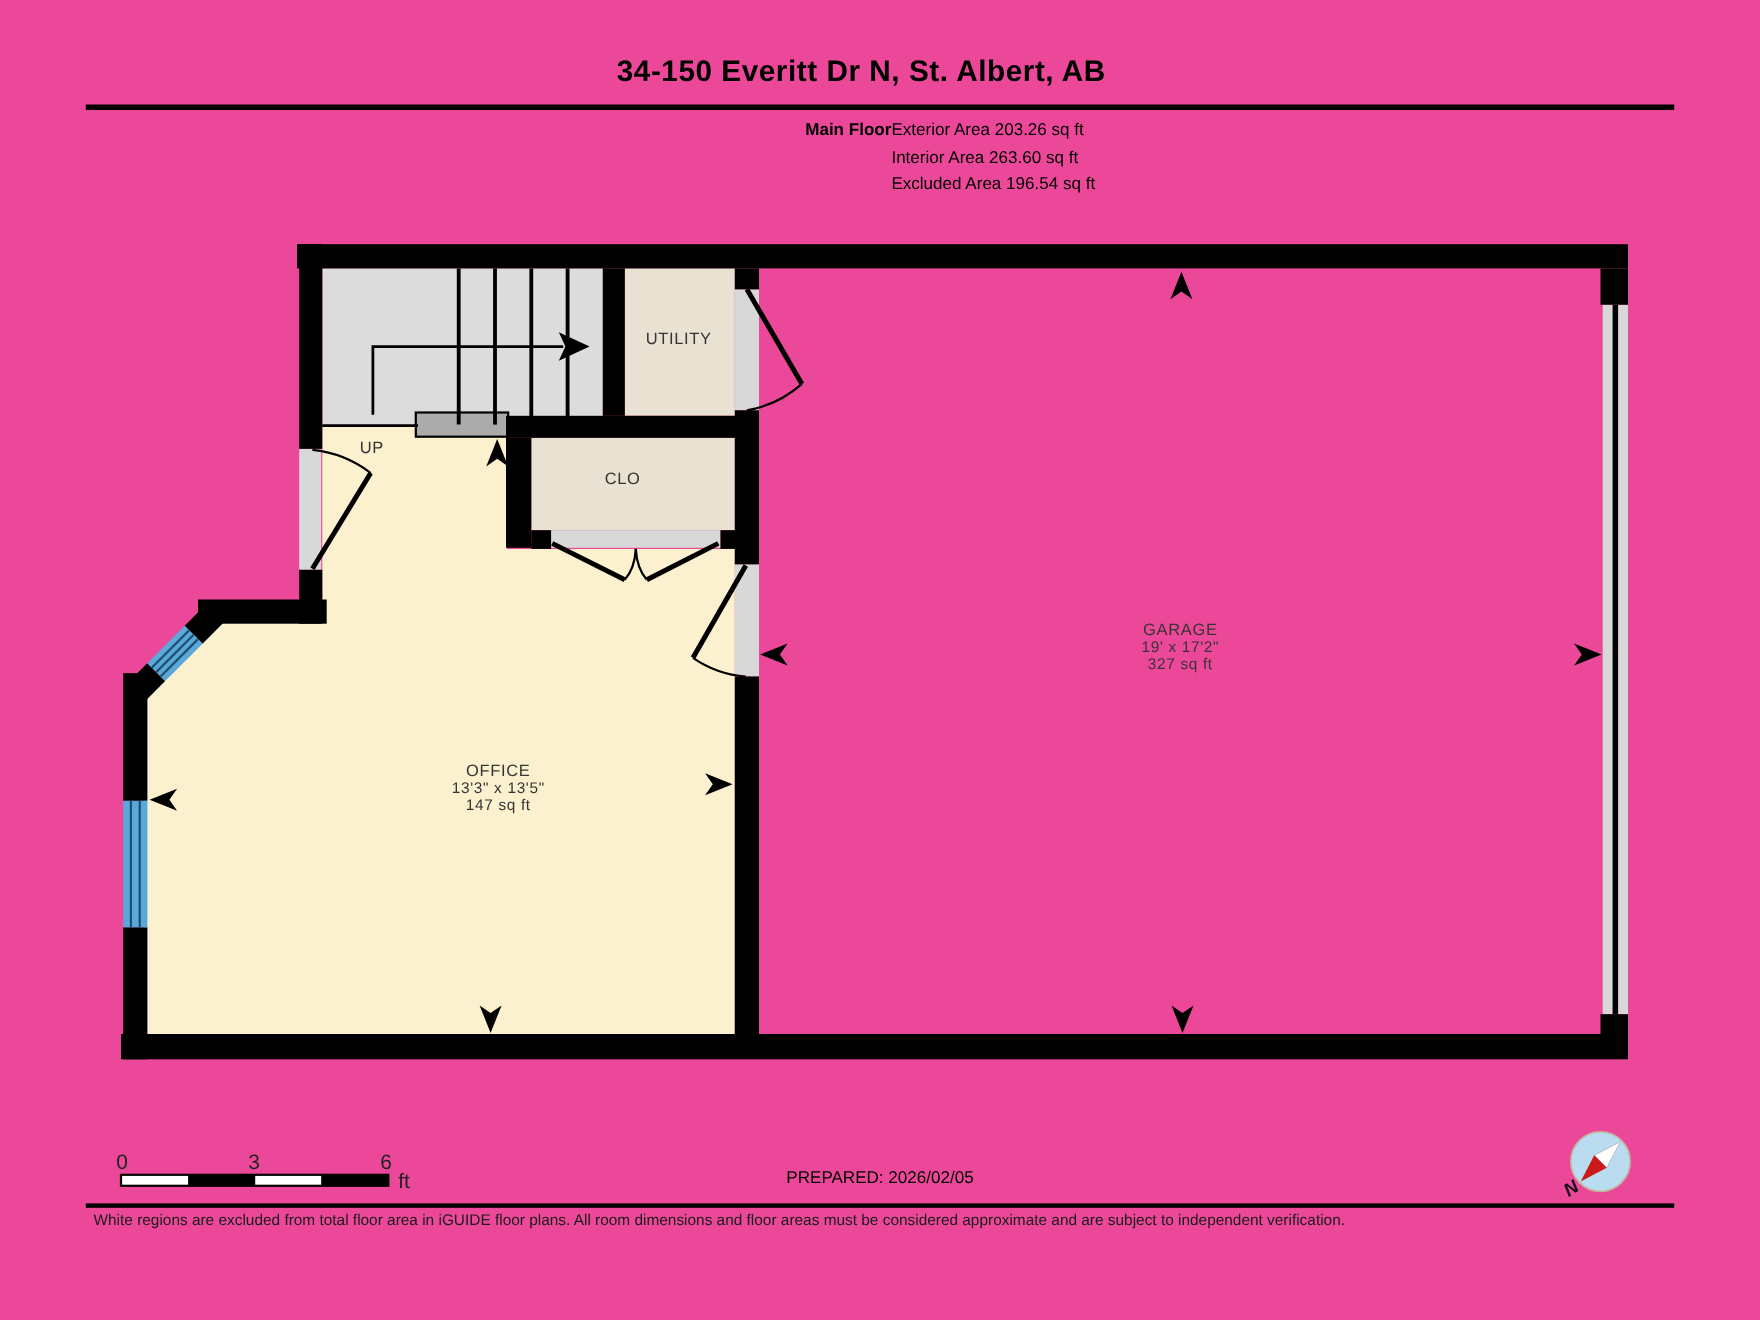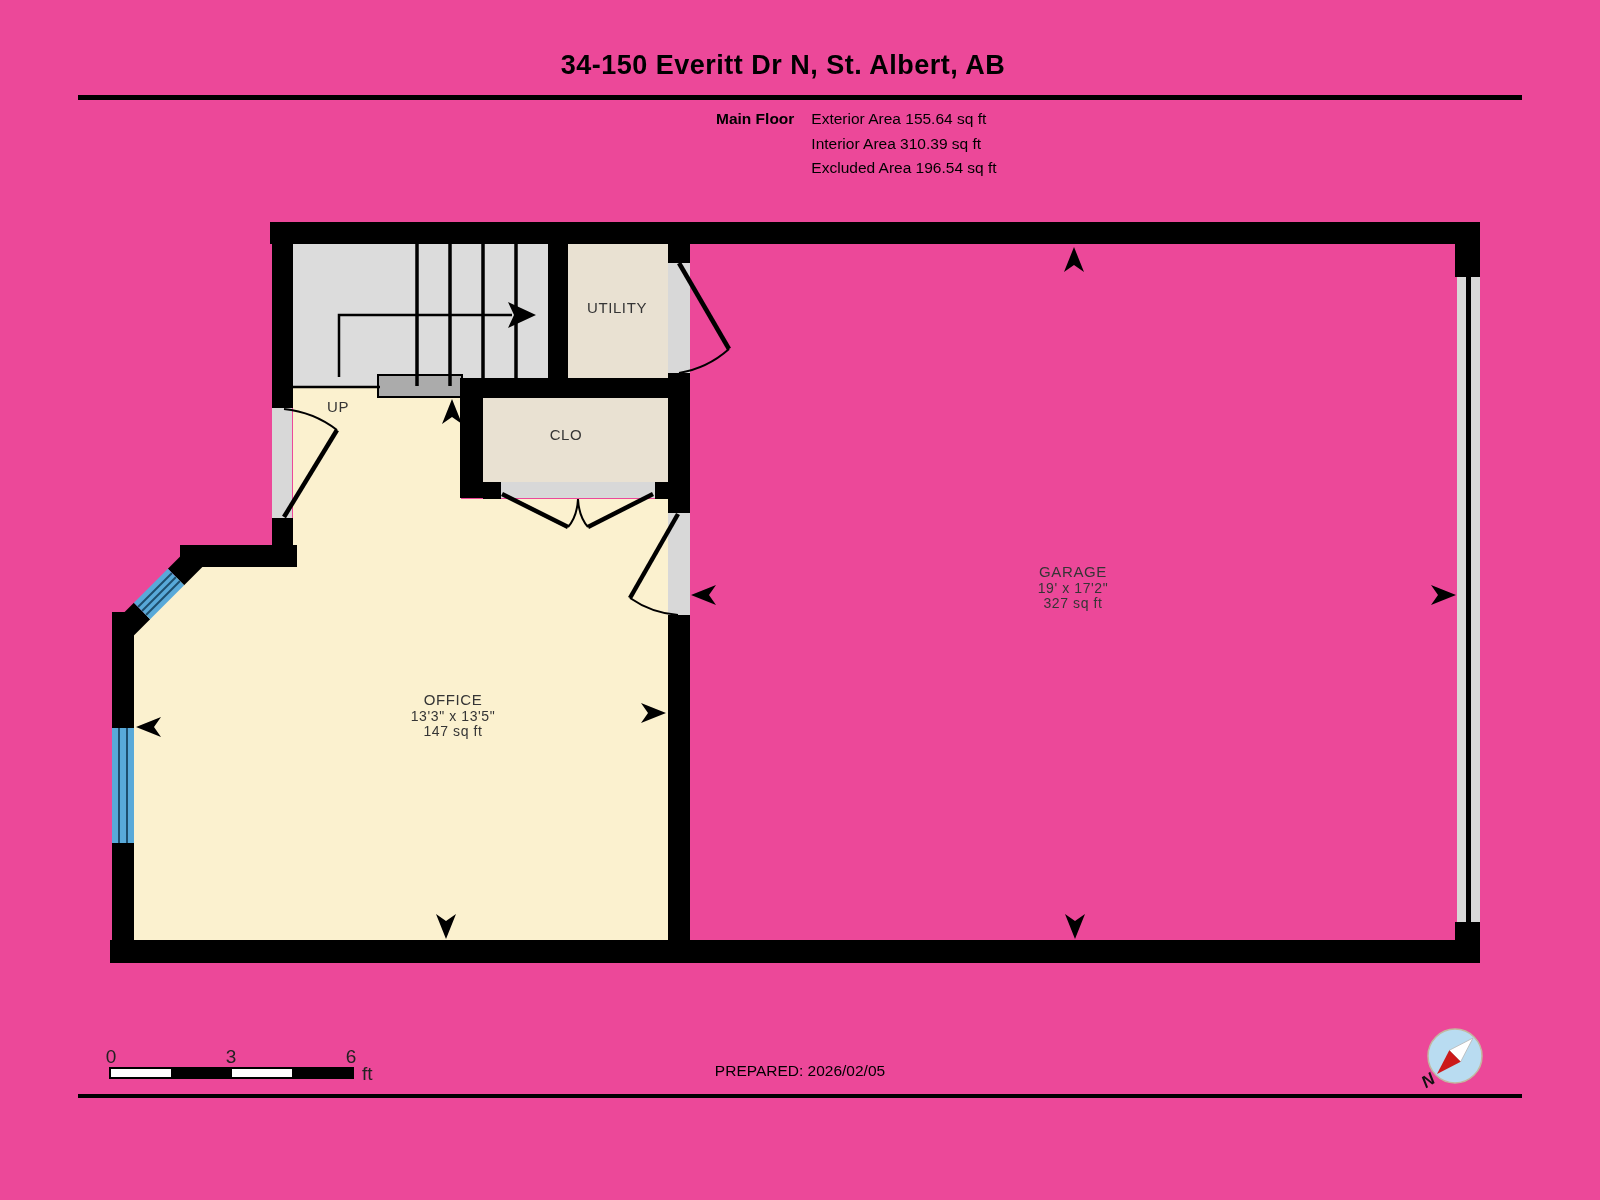--- a/index.html
+++ b/index.html
@@ -3,21 +3,21 @@
 <meta charset="utf-8">
 <style>
   html,body{margin:0;padding:0;background:#fff;}
   .page{position:relative;width:1600px;height:1200px;background:#ec4899;overflow:hidden;
         font-family:"Liberation Sans",sans-serif;color:#000;padding-left:12px;}
   .page-title{position:absolute;left:0;top:50px;width:1566px;margin:0;text-align:center;
         font-size:27px;font-weight:bold;letter-spacing:.5px;}
   .rule{position:absolute;left:78px;width:1444px;height:5px;background:#000;}
   .rule.top{top:95px;}
   .rule.bottom{top:1094px;height:4px;}
-  .area-info{position:absolute;left:716px;top:107px;display:flex;gap:17px;
+  .area-info{position:absolute;left:732px;top:107px;display:flex;
         font-size:15.5px;line-height:24.6px;justify-content:center;}
   .floor-label{font-weight:bold;white-space:nowrap;}
   .area-lines div{white-space:nowrap;}
   .plan-svg{position:absolute;left:0;top:0;width:1600px;height:1200px;}
   .prepared{position:absolute;left:650px;top:1062px;width:300px;text-align:center;
         font-size:15.5px;}
   .disclaimer{position:absolute;left:85px;top:1101px;width:1200px;font-size:14px;color:#1a1a1a;}
 
   
   .wall{fill:var(--wall,#000);}
@@ -52,22 +52,22 @@
 <body>
 
 <div class="page">
 
   <h1 class="page-title">34-150 Everitt Dr N, St. Albert, AB</h1>
   <div class="rule top"></div>
 
   <div class="area-info">
     <span class="floor-label">Main Floor</span>
     <div class="area-lines">
-      <div>Exterior Area 155.64 sq ft</div>
-      <div>Interior Area 310.39 sq ft</div>
+      <div>Exterior Area 203.26 sq ft</div>
+      <div>Interior Area 263.60 sq ft</div>
       <div>Excluded Area 196.54 sq ft</div>
     </div>
   </div>
 
   <svg class="plan-svg" viewBox="0 0 1600 1200">
 
     <g>
       <rect class="floor-stairs" x="293" y="244" width="255" height="142"></rect>
       <rect class="floor-tan" x="568" y="244" width="100" height="134"></rect>
       <rect class="floor-tan" x="483" y="398" width="185" height="84"></rect>
@@ -175,14 +175,15 @@
     <g>
       <circle class="compass-face" cx="1455" cy="1056" r="27"></circle>
       <polygon class="needle-n" points="1473,1038 1460.7,1061.7 1449.3,1050.3"></polygon>
       <polygon class="needle-s" points="1437,1074 1460.7,1061.7 1449.3,1050.3"></polygon>
       <text class="compass-n" x="1428" y="1086" transform="rotate(-33 1428 1080)">N</text>
     </g>
   </svg>
 
   <div class="prepared">PREPARED: 2026/02/05</div>
   <div class="rule bottom"></div>
+  <div class="disclaimer">White regions are excluded from total floor area in iGUIDE floor plans. All room dimensions and floor areas must be considered approximate and are subject to independent verification.</div>
 
 </div>
 
 </body></html>

